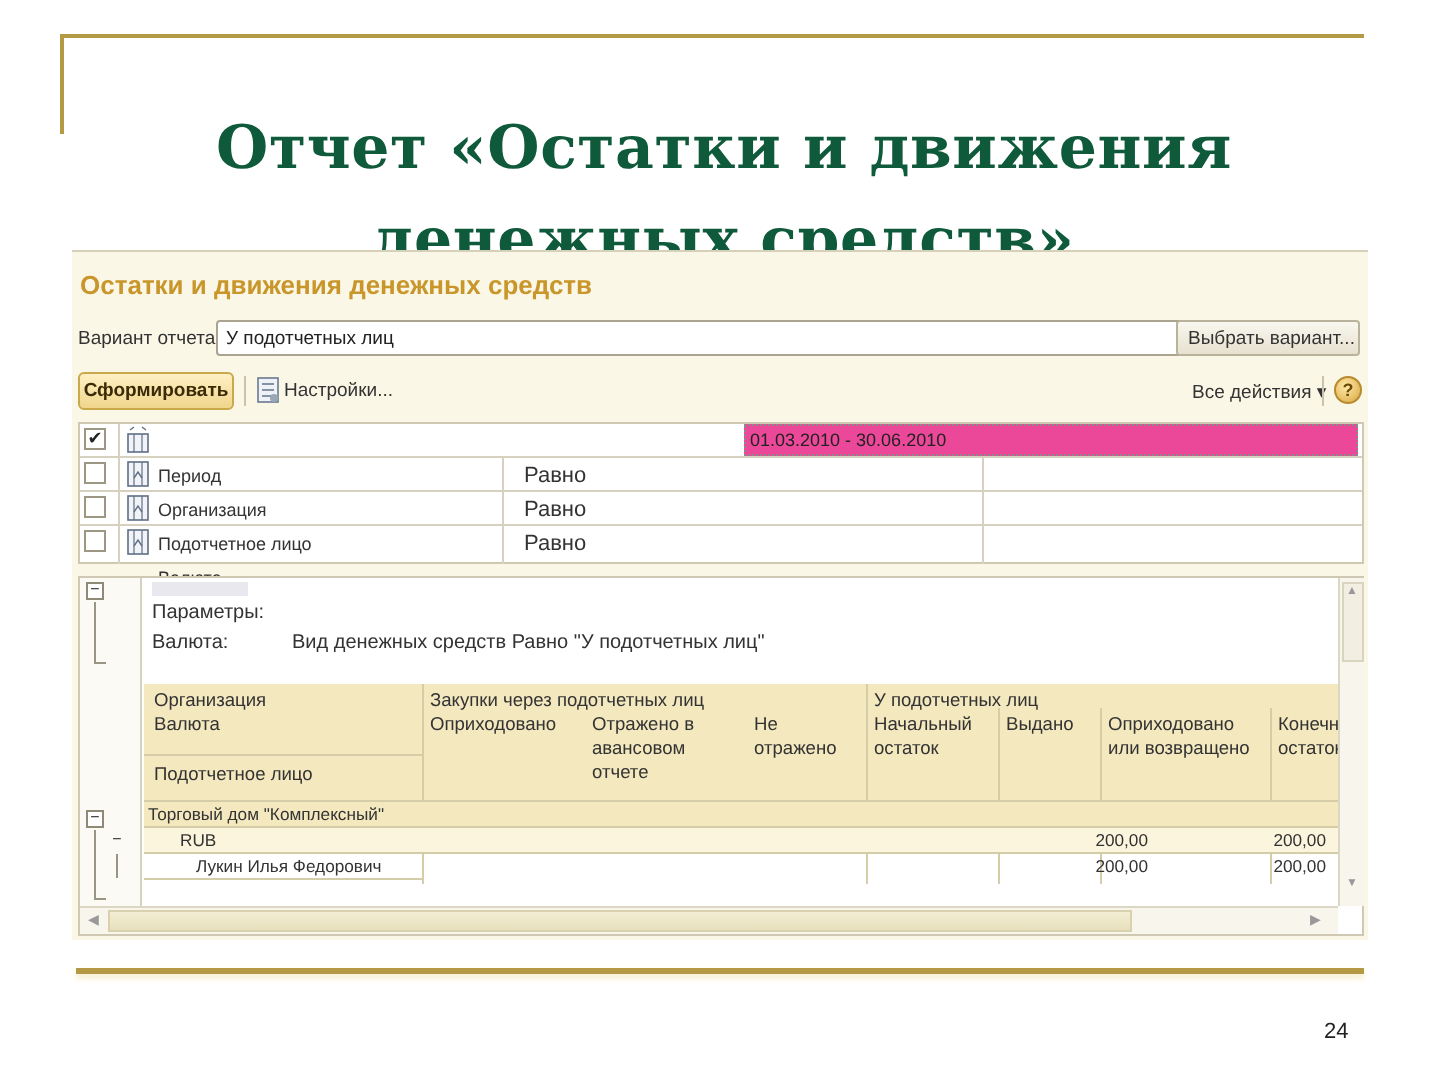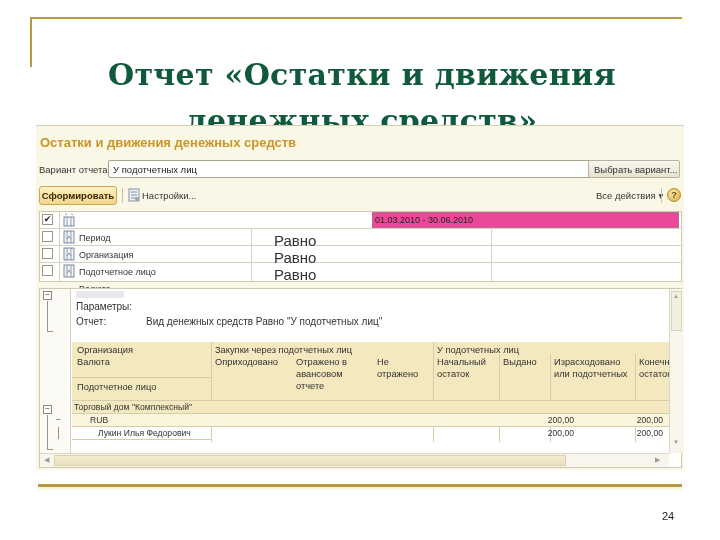--- a/index.html
+++ b/index.html
@@ -33,21 +33,21 @@
   .actions-sep { position: absolute; left: 625px; top: 62px; width: 1px; height: 15px; background: #c9c3ad; }
   .help-icon { position: absolute; left: 631px; top: 62px; width: 14px; height: 14px; border-radius: 50%; background: radial-gradient(circle at 40% 35%, #ffe9a8, #d9a640); border: 1px solid #b88a2e; font-size: 9px; font-weight: bold; color: #6b4a07; text-align: center; line-height: 12px; }
 
   
   .filter-table { position: absolute; left: 3px; top: 85px; width: 643px; height: 71px; background: #fff; border: 1px solid #cfc9b3; }
   .filter-row { position: absolute; left: 0; width: 641px; height: 17px; border-bottom: 1px solid #d7d2bf; }
   .filter-check { position: absolute; left: 2px; top: 2px; width: 11px; height: 11px; border: 1px solid #9c9682; background: #fff; font-size: 9px; line-height: 9px; text-align: center; color: #222; }
   .filter-vline1 { position: absolute; left: 19px; top: 0; width: 1px; height: 70px; background: #d7d2bf; }
   .field-icon { position: absolute; left: 23px; top: 1px; width: 12px; height: 14px; }
   .filter-name { position: absolute; left: 39px; top: 3px; font-size: 9px; color: #333; margin-top: 18px; }
-  .filter-cond { position: absolute; left: 214px; top: 3px; font-size: 15px; color: #333; padding-left: 20px; }
+  .filter-cond { position: absolute; left: 202px; top: 3px; font-size: 11px; color: #333; padding-left: 20px; }
   .filter-vline2 { position: absolute; left: 211px; top: 17px; width: 1px; height: 53px; background: #d7d2bf; }
   .filter-vline3 { position: absolute; left: 451px; top: 17px; width: 1px; height: 53px; background: #d7d2bf; }
   .filter-value { position: absolute; left: 332px; top: 0px; width: 307px; height: 16px; border: 1px dotted #8a8a8a; font-size: 9px; color: #222; padding: 2px 2px; line-height: 11px; background: #ec4899; }
 
   
   .report { position: absolute; left: 3px; top: 162px; width: 643px; height: 180px; background: #fff; border: 1px solid #cfc9b3; }
   .group-gutter { position: absolute; left: 0; top: 0; width: 31px; height: 164px; border-right: 1px solid #d7d2bf; background: #fbfaf4; }
   .tree-minus { position: absolute; width: 9px; height: 9px; border: 1px solid #8f8a78; background: #fff; font-size: 8px; line-height: 6px; text-align: center; color: #333; }
   .tree-line { position: absolute; width: 1px; background: #9a9583; }
   .tree-hline { position: absolute; height: 1px; background: #9a9583; }
@@ -160,21 +160,21 @@
 
       <div class="tree-minus" style="left:3px; top:116px">−</div>
       <div class="tree-line" style="left:7px; top:126px; height:34px"></div>
       <div class="tree-hline" style="left:7px; top:160px; width:6px"></div>
       <div class="tree-minus" style="left:14px; top:128px; border:none; background:transparent">−</div>
       <div class="tree-line" style="left:18px; top:138px; height:12px"></div>
     </div>
 
     <div class="param-stub"></div>
     <div class="params-label" style="top:12px">Параметры:</div>
-    <div class="filter-label-text" style="top:27px">Отчет:</div>
+    <div class="filter-label-text" style="top:27px">Валюта:</div>
     <div class="filter-value-text" style="top:27px">Вид денежных средств Равно "У подотчетных лиц"</div>
 
     <div class="hdr" style="left:32px; top:53px; width:597px; height:58px"></div>
     <div class="grid-v" style="left:171px; top:53px; height:100px"></div>
     <div class="grid-v" style="left:393px; top:53px; height:100px"></div>
     <div class="grid-v" style="left:459px; top:65px; height:88px"></div>
     <div class="grid-v" style="left:510px; top:65px; height:88px"></div>
     <div class="grid-v" style="left:595px; top:65px; height:88px"></div>
     <div class="grid-h" style="left:32px; top:88px; width:139px"></div>
     <div class="grid-h" style="left:32px; top:111px; width:597px"></div>
@@ -184,21 +184,21 @@
     <div class="hdr-cell" style="left:34px; top:90px">Подотчетное лицо</div>
 
     <div class="hdr-cell" style="left:172px; top:53px">Закупки через подотчетных лиц</div>
     <div class="hdr-cell" style="left:172px; top:65px">Оприходовано</div>
     <div class="hdr-cell" style="left:334px; top:65px; width:56px">Не отражено</div>
     <div class="hdr-cell" style="left:253px; top:65px; width:72px">Отражено в авансовом отчете</div>
 
     <div class="hdr-cell" style="left:394px; top:53px">У подотчетных лиц</div>
     <div class="hdr-cell" style="left:394px; top:65px; width:66px">Начальный остаток</div>
     <div class="hdr-cell" style="left:460px; top:65px">Выдано</div>
-    <div class="hdr-cell" style="left:511px; top:65px; width:86px">Израсходовано или подотчетных</div>
+    <div class="hdr-cell" style="left:511px; top:65px; width:86px">Оприходовано или возвращено</div>
     <div class="hdr-cell" style="left:596px; top:65px; width:34px; overflow:hidden; white-space:normal">Конечный остаток</div>
 
     <div class="data-row" style="top:112px; width:597px; background:#f4e8bf">
       <span style="position:absolute; left:2px">Торговый дом "Комплексный"</span>
     </div>
     <div class="grid-h" style="left:32px; top:124px; width:597px"></div>
     <div class="data-row" style="top:125px; width:597px; background:#fbf5dd">
       <span style="position:absolute; left:18px">RUB</span>
       <span class="num" style="left:428px; width:74px">200,00</span>
       <span class="num" style="left:513px; width:78px">200,00</span>

